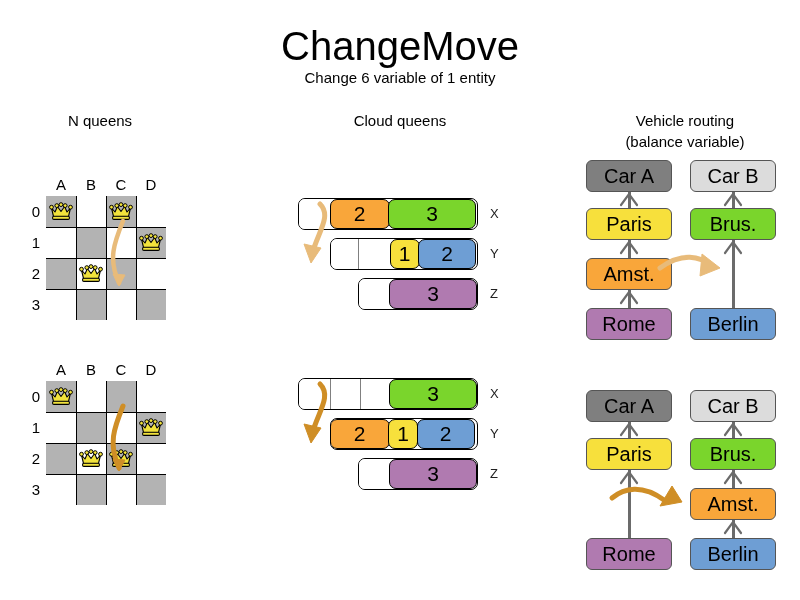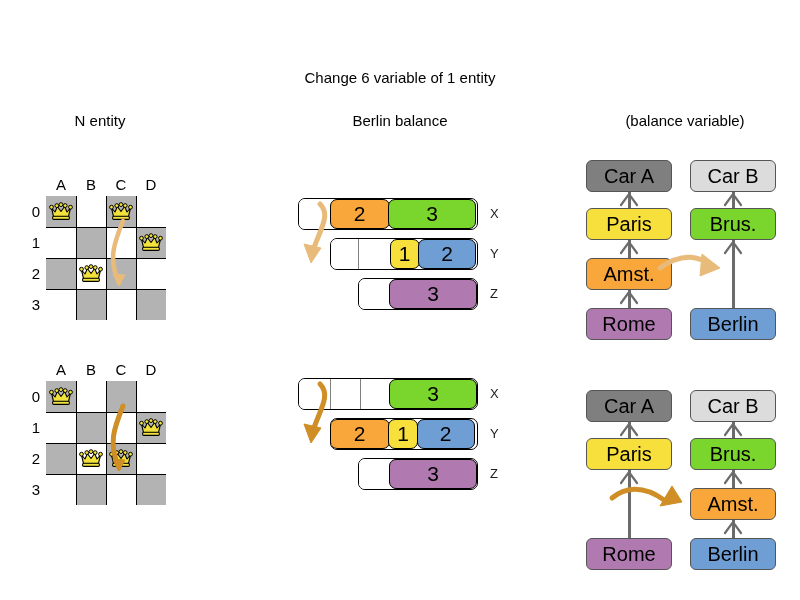--- a/index.html
+++ b/index.html
@@ -60,25 +60,27 @@
   .vline{position:absolute;width:3px;background:#6b6b6b;}
 
   
   .arrow-svg{position:absolute;overflow:visible;}
 </style>
 </head>
 <body>
 
 <div id="stage">
 
+  <div class="main-title">ChangeMove</div>
   <div class="sub-title">Change 6 variable of 1 entity</div>
 
-  <div class="sec-title" id="sec-queens">N entity</div>
-  <div class="sec-title" id="sec-cloud">Berlin balance</div>
+  <div class="sec-title" id="sec-queens">N queens</div>
+  <div class="sec-title" id="sec-cloud">Cloud queens</div>
   <div class="sec-title" id="sec-vrp">
+    <div>Vehicle routing</div>
     <div>(balance variable)</div>
   </div>
 
   <div id="queens-before" style="position: absolute; left: 0px; top: 0px; width: 800px; height: 600px;">
       <div class="col-lab" style="left: 46px; top: 176px;">A</div>
       <div class="col-lab" style="left: 76px; top: 176px;">B</div>
       <div class="col-lab" style="left: 106px; top: 176px;">C</div>
       <div class="col-lab" style="left: 136px; top: 176px;">D</div>
       <div class="row-lab" style="left: 29px; top: 196px;">0</div>
       <div class="row-lab" style="left: 29px; top: 227px;">1</div>

